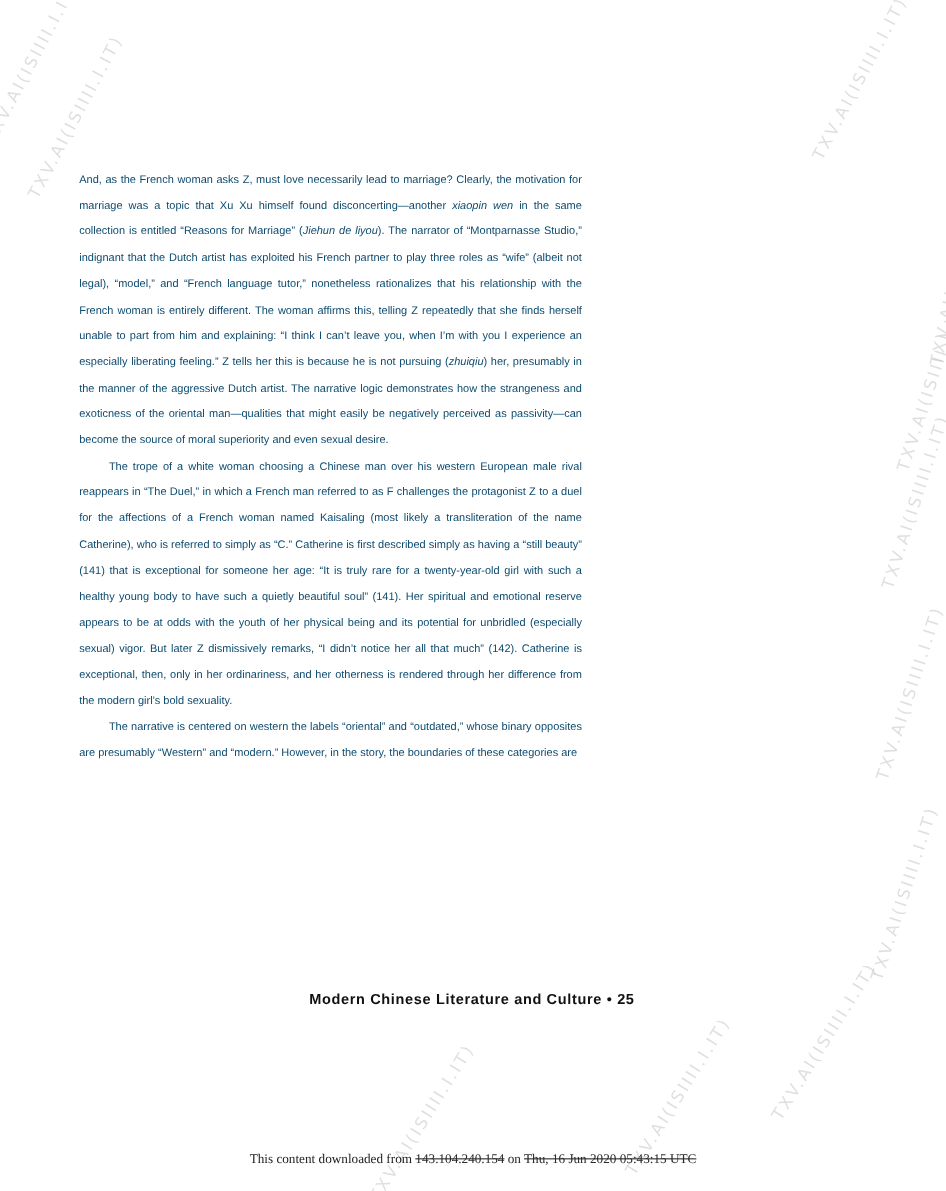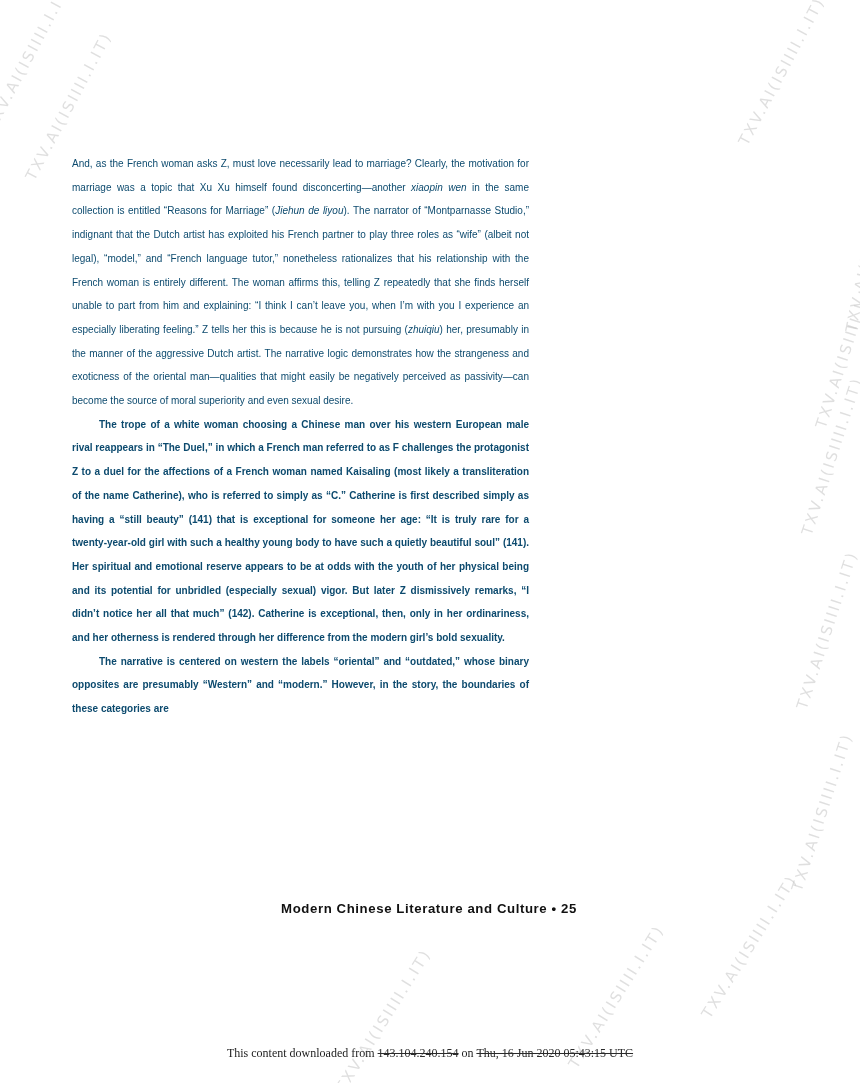--- a/index.html
+++ b/index.html
@@ -25,21 +25,21 @@
   .text-block{
     position:absolute;
     left:72px;top:116px;width:457px;
     font-size:10px;
     line-height:23.7px;
     color:#0c4a6e;
     text-align:justify;
     margin-top:36px;
   }
   .para{margin:0;}
-  .para.indent{text-indent:27px;font-weight:bold;}
+  .para.indent{text-indent:27px;}
   .italic{font-style:italic;}
   .running-footer{
     position:absolute;
     left:72px;top:901px;width:714px;
     text-align:center;
     font-weight:bold;
     font-size:13.2px;
     letter-spacing:0.6px;
     color:#111111;
   }

